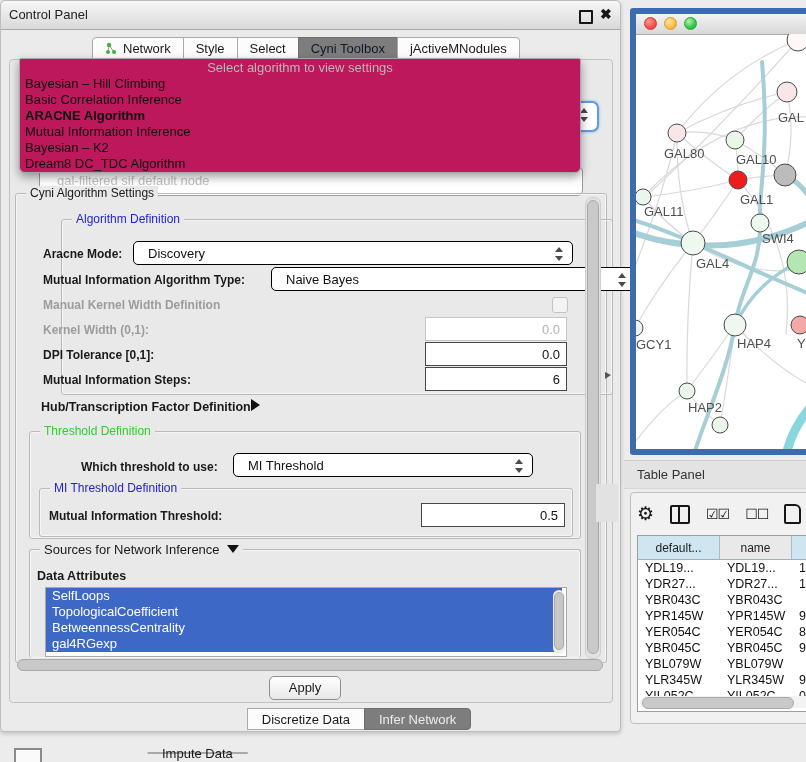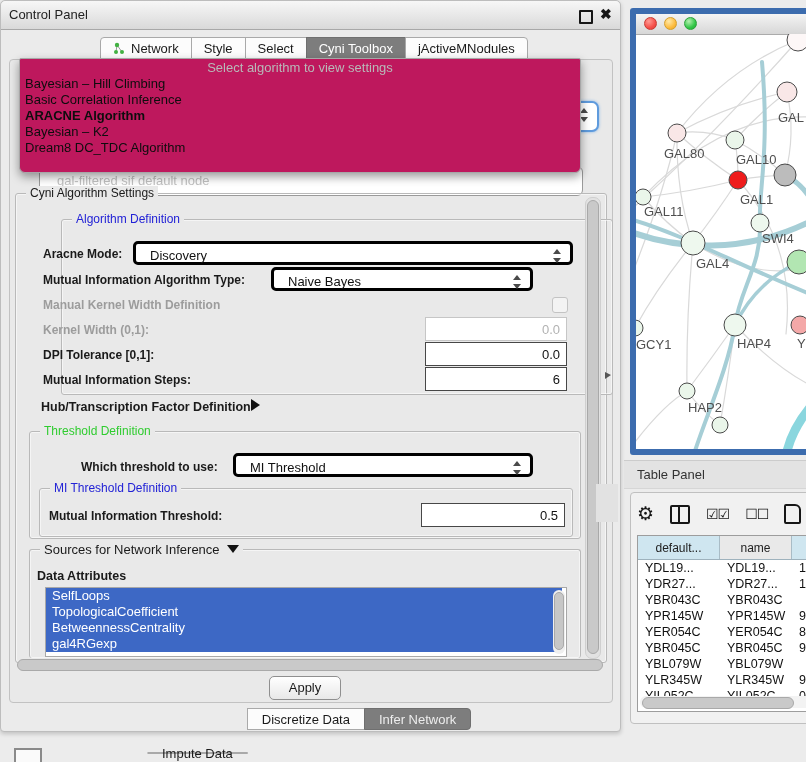--- a/index.html
+++ b/index.html
@@ -10,26 +10,26 @@
   
   .cp-window{left:0;top:5;width:619px;height:730px;background:#ebebeb;border:1px solid #bdbdbd;
              border-radius:5px 5px 4px 4px;box-shadow:0 2px 4px rgba(0,0,0,.18);}
   .cp-titlebar{left:0;top:0;right:0;height:28px;background:linear-gradient(#f7f7f7,#d9d9d9);
                border-bottom:1px solid #a8a8a8;border-radius:5px 5px 0 0;}
   .cp-title{left:8px;top:6px;font-size:13px;color:#222;}
   .float-btn{left:578px;top:9px;width:10px;height:10px;border:2px solid #161616;border-radius:1px;}
   .close-btn{left:599px;top:5px;font-size:14px;font-weight:bold;color:#161616;}
 
   
-  .tabs-row{left:100px;top:36px;height:22px;display:flex;}
+  .tabs-row{left:92px;top:36px;height:22px;display:flex;}
   .tab{background:#fcfcfc;border:1px solid #a9a9a9;margin-left:-1px;padding:0 12px;
        font-size:13px;display:flex;align-items:center;gap:5px;color:#1a1a1a;}
   .tab:first-child{border-radius:4px 0 0 0;}
   .tab:last-child{border-radius:0 4px 0 0;}
-  .tab.sel{background:#7d7d7d;color:#ffffff;border-color:#6f6f6f;}
+  .tab.sel{background:#7d7d7d;color:#0f172a;border-color:#6f6f6f;}
 
   
   .content{left:8px;top:58px;width:602px;height:642px;background:#e9e9e9;
            border:1px solid #c2c2c2;border-radius:4px;}
 
   
   .ghost-combo{left:38px;top:165px;width:542px;height:28px;background:#fff;border:1px solid #9a9a9a;
                border-radius:6px;}
   .ghost-combo-text{left:56px;top:172px;font-size:13px;color:#c2c2c2;}
   .focus-combo-btn{left:570px;top:100px;width:24px;height:27px;background:#fff;border:2px solid #5f9bdd;
@@ -45,21 +45,21 @@
   
   .group{border:1px solid #b9b9b9;border-radius:3px;box-shadow:inset 0 0 0 1px rgba(255,255,255,.55);}
   .group-title{position:absolute;top:-8px;left:10px;background:#e9e9e9;padding:0 4px;font-size:12px;}
   .t-blue{color:#2222d6;}
   .t-green{color:#2fcc2f;}
   .t-plain{color:#1a1a1a;}
 
   .lbl{font-size:12px;font-weight:bold;color:#1a1a1a;white-space:nowrap;}
   .lbl.dis{color:#9c9c9c;}
 
-  .combo{background:#fff;border:3px solid #000000;border-radius:5px;height:24px;box-sizing:border-box;
+  .combo{background:#fff;border:1px solid #000000;border-radius:5px;height:24px;box-sizing:border-box;
          font-size:13px;}
   .combo .val{position:absolute;left:14px;top:4px;color:#111;}
   .spinner{position:absolute;right:9px;top:5px;width:8px;height:14px;}
   .spinner:before,.spinner:after{content:"";position:absolute;left:0;border-left:4px solid transparent;
          border-right:4px solid transparent;}
   .spinner:before{top:0;border-bottom:5px solid #4a4a4a;}
   .spinner:after{bottom:0;border-top:5px solid #4a4a4a;}
 
   .field{background:#fff;border:1px solid #474747;height:24px;box-sizing:border-box;font-size:13px;
          text-align:right;padding:4px 6px 0 0;color:#111;}
@@ -173,39 +173,40 @@
     <div class="abs focus-combo-btn">
         <span class="spinner"></span>
       </div>
 
     <div class="abs popup">
       <div class="dd-header">Select algorithm to view settings</div>
       <div id="dd-items">
           <div class="dd-item">Bayesian – Hill Climbing</div>
           <div class="dd-item">Basic Correlation Inference</div>
           <div class="dd-item bold">ARACNE Algorithm</div>
+          <div class="dd-item">Mutual Information Inference</div>
           <div class="dd-item">Bayesian – K2</div>
           <div class="dd-item">Dream8 DC_TDC Algorithm</div>
         </div>
     </div>
 
     <div class="abs group" style="left:14px;top:192px;width:590px;height:468px;">
       <span class="group-title t-plain">Cyni Algorithm Settings</span>
     </div>
 
     <div class="abs group" style="left:28px;top:218px;width:550px;height:174px;margin-left:32px;">
       <span class="group-title t-blue">Algorithm Definition</span>
     </div>
     <div class="abs lbl" style="left:42px;top:246px;">Aracne Mode:</div>
     <div class="abs combo" style="left:132px;top:240px;width:440px;">
       <span class="val">Discovery</span>
       <span class="spinner"></span>
     </div>
     <div class="abs lbl" style="left:42px;top:272px;">Mutual Information Algorithm Type:</div>
-    <div class="abs combo" style="left:270px;top:266px;width:262px;">
+    <div class="abs combo" style="left:270px;top:266px;width:365px;">
       <span class="val">Naive Bayes</span>
       <span class="spinner"></span>
     </div>
     <div class="abs lbl dis" style="left:42px;top:297px;">Manual Kernel Width Definition</div>
     <div class="abs checkbox" style="left:551px;top:296px;"></div>
     <div class="abs lbl dis" style="left:42px;top:322px;">Kernel Width (0,1):</div>
     <div class="abs field dis" style="left:424px;top:316px;width:142px;">0.0</div>
     <div class="abs lbl" style="left:42px;top:347px;">DPI Tolerance [0,1]:</div>
     <div class="abs field" style="left:424px;top:341px;width:142px;">0.0</div>
     <div class="abs lbl" style="left:42px;top:372px;">Mutual Information Steps:</div>

